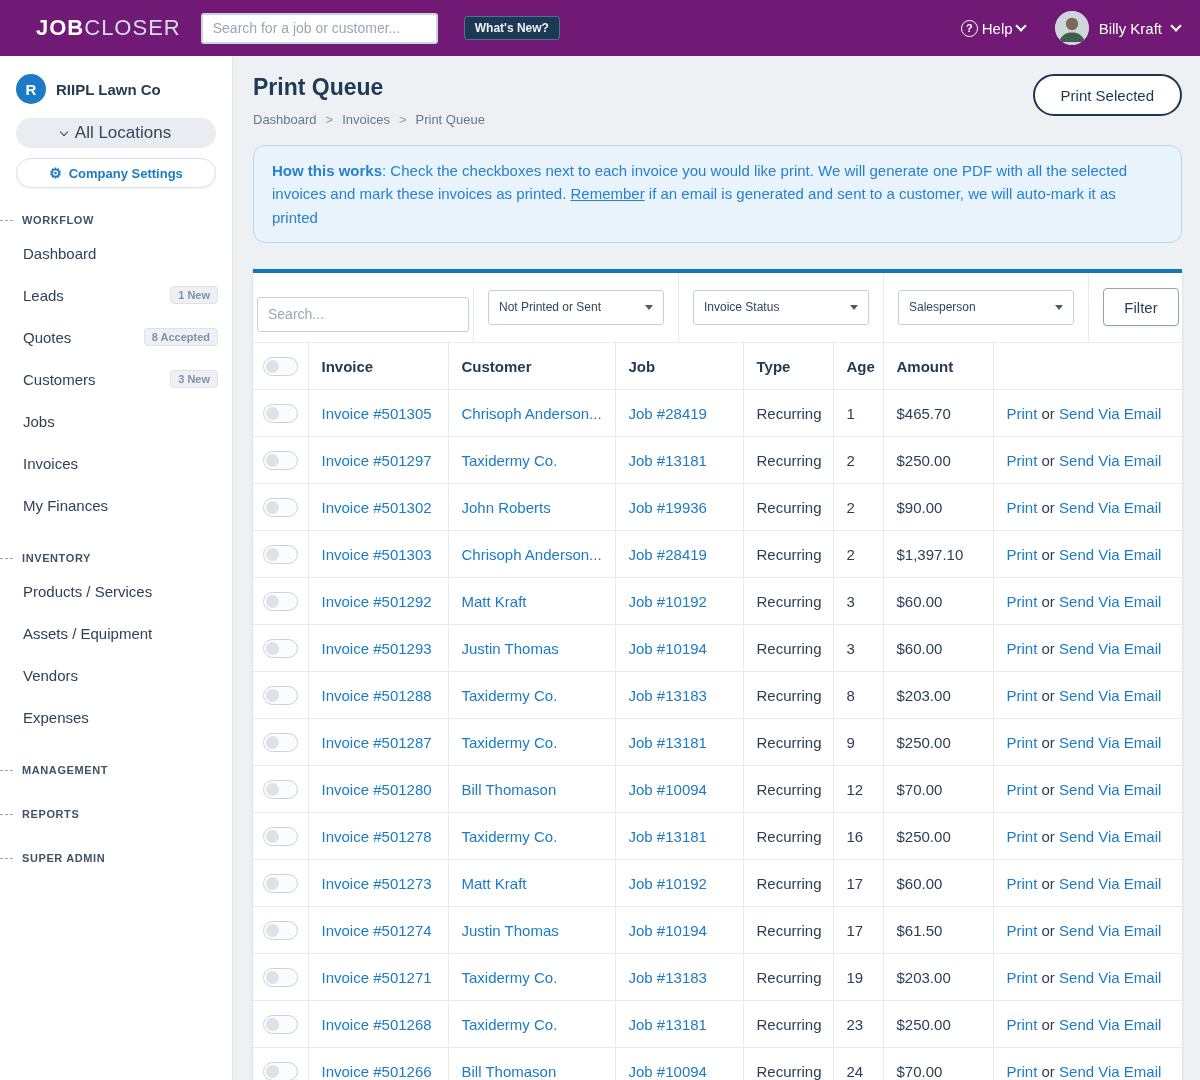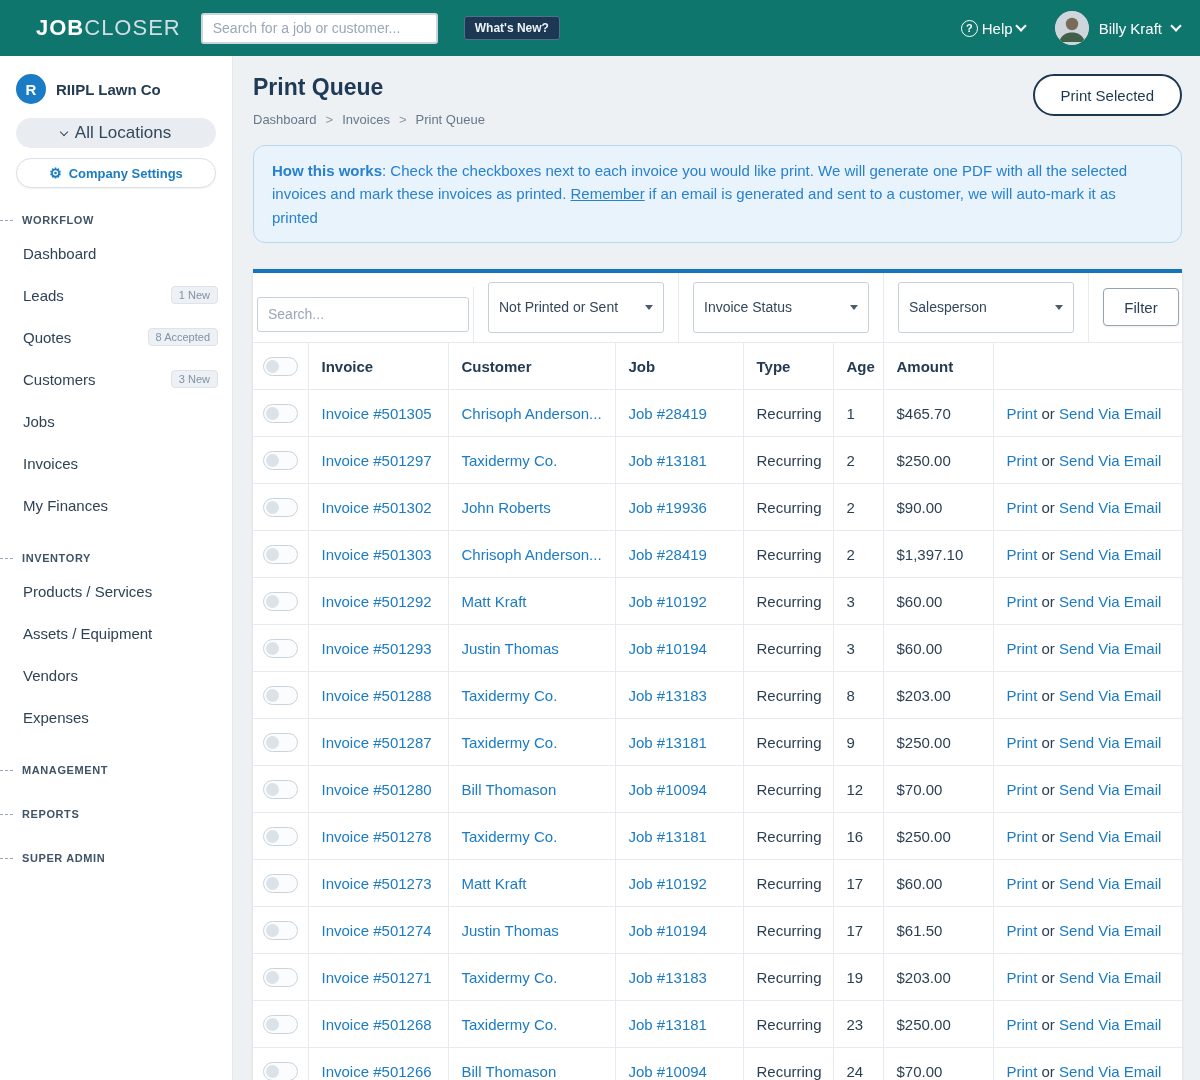--- a/index.html
+++ b/index.html
@@ -1,20 +1,20 @@
 <!DOCTYPE html>
 <html><head>
 <meta charset="utf-8">
 <style>
   * { box-sizing: border-box; margin: 0; padding: 0; }
   html, body { width: 1200px; height: 1080px; overflow: hidden; }
   body { font-family: "Liberation Sans", sans-serif; background: #eef1f4; }
 
   
-  .topbar { height: 56px; background: #0f766e; display: flex; align-items: center; padding: 0 20px; color: #fff; }
+  .topbar { height: 56px; background: #701a75; display: flex; align-items: center; padding: 0 20px; color: #fff; }
   .logo { margin-left: 16px; font-size: 22px; letter-spacing: 1px; white-space: nowrap; }
   .logo-bold { font-weight: bold; color: #ffffff; }
   .logo-light { font-weight: normal; color: #d3dde6; }
   .topbar-search { margin-left: 20px; width: 237px; height: 31px; border: 2px solid #ccd5dd; border-radius: 3px;
                    padding: 0 10px; font-size: 14px; color: #33475b; outline: none; font-family: inherit; }
   .topbar-search::placeholder { color: #9aa7b5; }
   .whats-new { margin-left: 26px; background: #1c3852; border: 1px solid #51708e; border-radius: 3px;
                font-size: 12px; font-weight: bold; color: #eef3f8; padding: 4px 10px; cursor: pointer; }
   .spacer { flex: 1; }
   .help { display: flex; align-items: center; gap: 4px; font-size: 15px; margin-right: 30px; cursor: pointer; }
@@ -42,21 +42,21 @@
   .settings-pill { margin: 0 16px; height: 30px; background: #fff; border: 1px solid #d9e0e7; border-radius: 15px;
                    display: flex; align-items: center; justify-content: center; gap: 7px; font-size: 13px;
                    color: #1b7bc4; font-weight: bold; cursor: pointer; box-shadow: 0 1px 2px rgba(0,0,0,0.06); }
   .gear::before { content: "⚙"; font-size: 14px; }
   .nav-section { display: flex; align-items: center; margin-top: 20px; height: 24px; }
   .section-dash { width: 13px; border-top: 1px dashed #9aa7b5; margin-right: 9px; }
   .section-label { font-size: 11px; font-weight: bold; color: #3f5366; letter-spacing: 0.6px; }
   .nav-item { display: flex; align-items: center; height: 42px; padding: 0 14px 0 23px; font-size: 15px; color: #2f4356; cursor: pointer; }
   .nav-item .item-label { flex: 1; }
   .badge { background: #edf0f4; border: 1px solid #dde3e9; border-radius: 4px; font-size: 11px;
-           color: #8292a2; padding: 2px 7px; font-weight: normal; white-space: nowrap; }
+           color: #8292a2; padding: 2px 7px; font-weight: bold; white-space: nowrap; }
 
   
   .main { flex: 1; padding: 18px 18px 0 20px; overflow: hidden; }
   .page-head { display: flex; justify-content: space-between; align-items: flex-start; }
   .page-title { font-size: 23px; color: #1f3a57; font-weight: bold; }
   .breadcrumb { margin-top: 11px; font-size: 13px; color: #66788a; display: flex; gap: 9px; align-items: center; }
   .bc-link { cursor: pointer; }
   .bc-sep { color: #8a9aa9; }
   .print-selected { background: #fff; border: 2px solid #1c3850; border-radius: 22px; height: 42px; padding: 0 26px;
                     font-size: 15px; color: #1c3850; font-family: inherit; cursor: pointer; text-align: right; }
@@ -66,23 +66,23 @@
   .info-underline { text-decoration: underline; cursor: pointer; }
 
   .card { margin-top: 26px; background: #fff; border-top: 4px solid #1674b9; box-shadow: 0 1px 3px rgba(16,42,67,0.12); }
   .filter-row { display: flex; align-items: stretch; height: 70px; border-bottom: 1px solid #e7ebef; }
   .filter-cell { display: flex; align-items: center; padding: 0 14px; border-right: 1px solid #e7ebef; }
   .filter-cell.first { padding: 0 4px; margin-top: 14px; }
   .filter-cell.last { border-right: none; flex: 1; justify-content: flex-end; padding-right: 16px; }
   .search-input { width: 212px; height: 35px; border: 1px solid #c6d0da; border-radius: 3px; padding: 0 10px;
                   font-size: 14px; color: #33475b; outline: none; font-family: inherit; }
   .search-input::placeholder { color: #9aa7b5; }
-  .select { width: 176px; height: 51px; border: 1px solid #c6d0da; border-radius: 3px; background: #fff;
+  .select { width: 176px; height: 35px; border: 1px solid #c6d0da; border-radius: 3px; background: #fff;
             display: flex; align-items: center; justify-content: space-between; padding: 0 10px;
-            font-size: 14px; color: #33475b; cursor: pointer; }
+            font-size: 12px; color: #33475b; cursor: pointer; }
   .caret { width: 0; height: 0; border-left: 4px solid transparent; border-right: 4px solid transparent;
            border-top: 5px solid #4a5b6c; }
   .filter-btn { width: 76px; height: 38px; background: #fff; border: 1px solid #96a3b0; border-radius: 4px;
                 font-size: 15px; color: #2a3f55; font-family: inherit; cursor: pointer; box-shadow: 0 1px 2px rgba(0,0,0,0.08); }
 
   
   .invoice-table { width: 100%; border-collapse: collapse; font-size: 15px; table-layout: fixed; }
   .invoice-table th, .invoice-table td { border-right: 1px solid #e7ebef; border-bottom: 1px solid #e7ebef;
                                          height: 47px; padding: 0 13px; text-align: left; vertical-align: middle;
                                          overflow: hidden; white-space: nowrap; }

